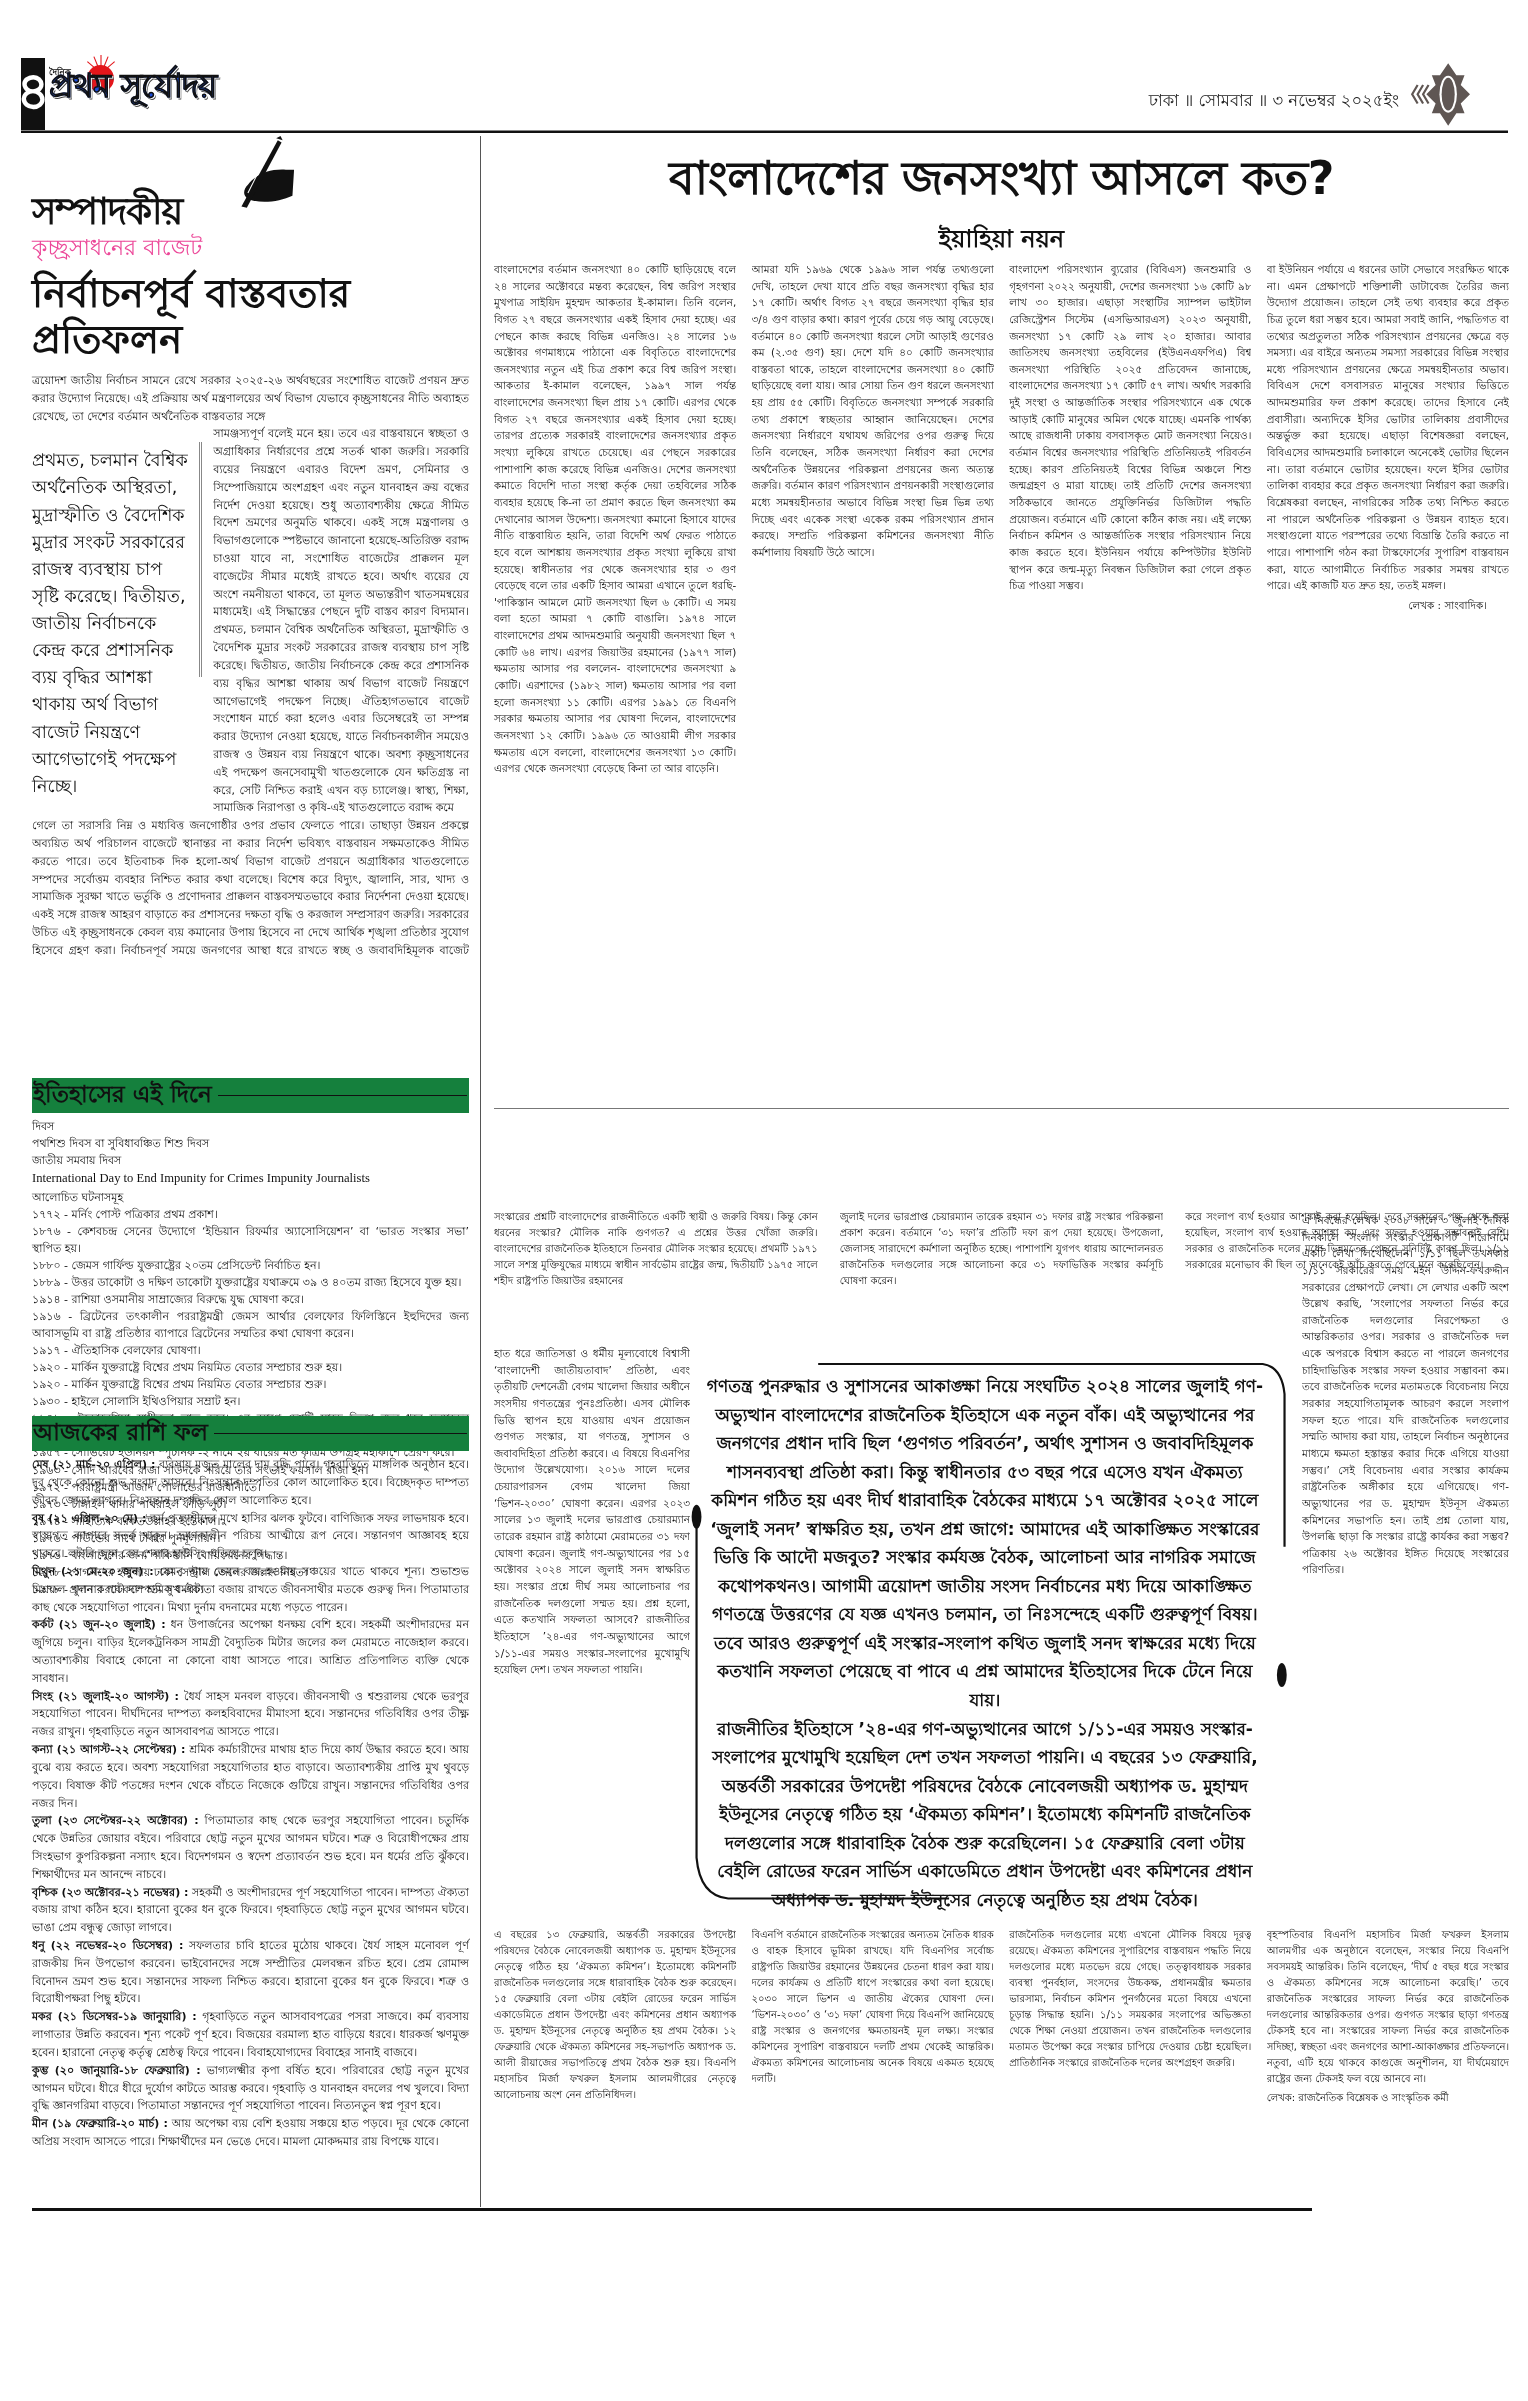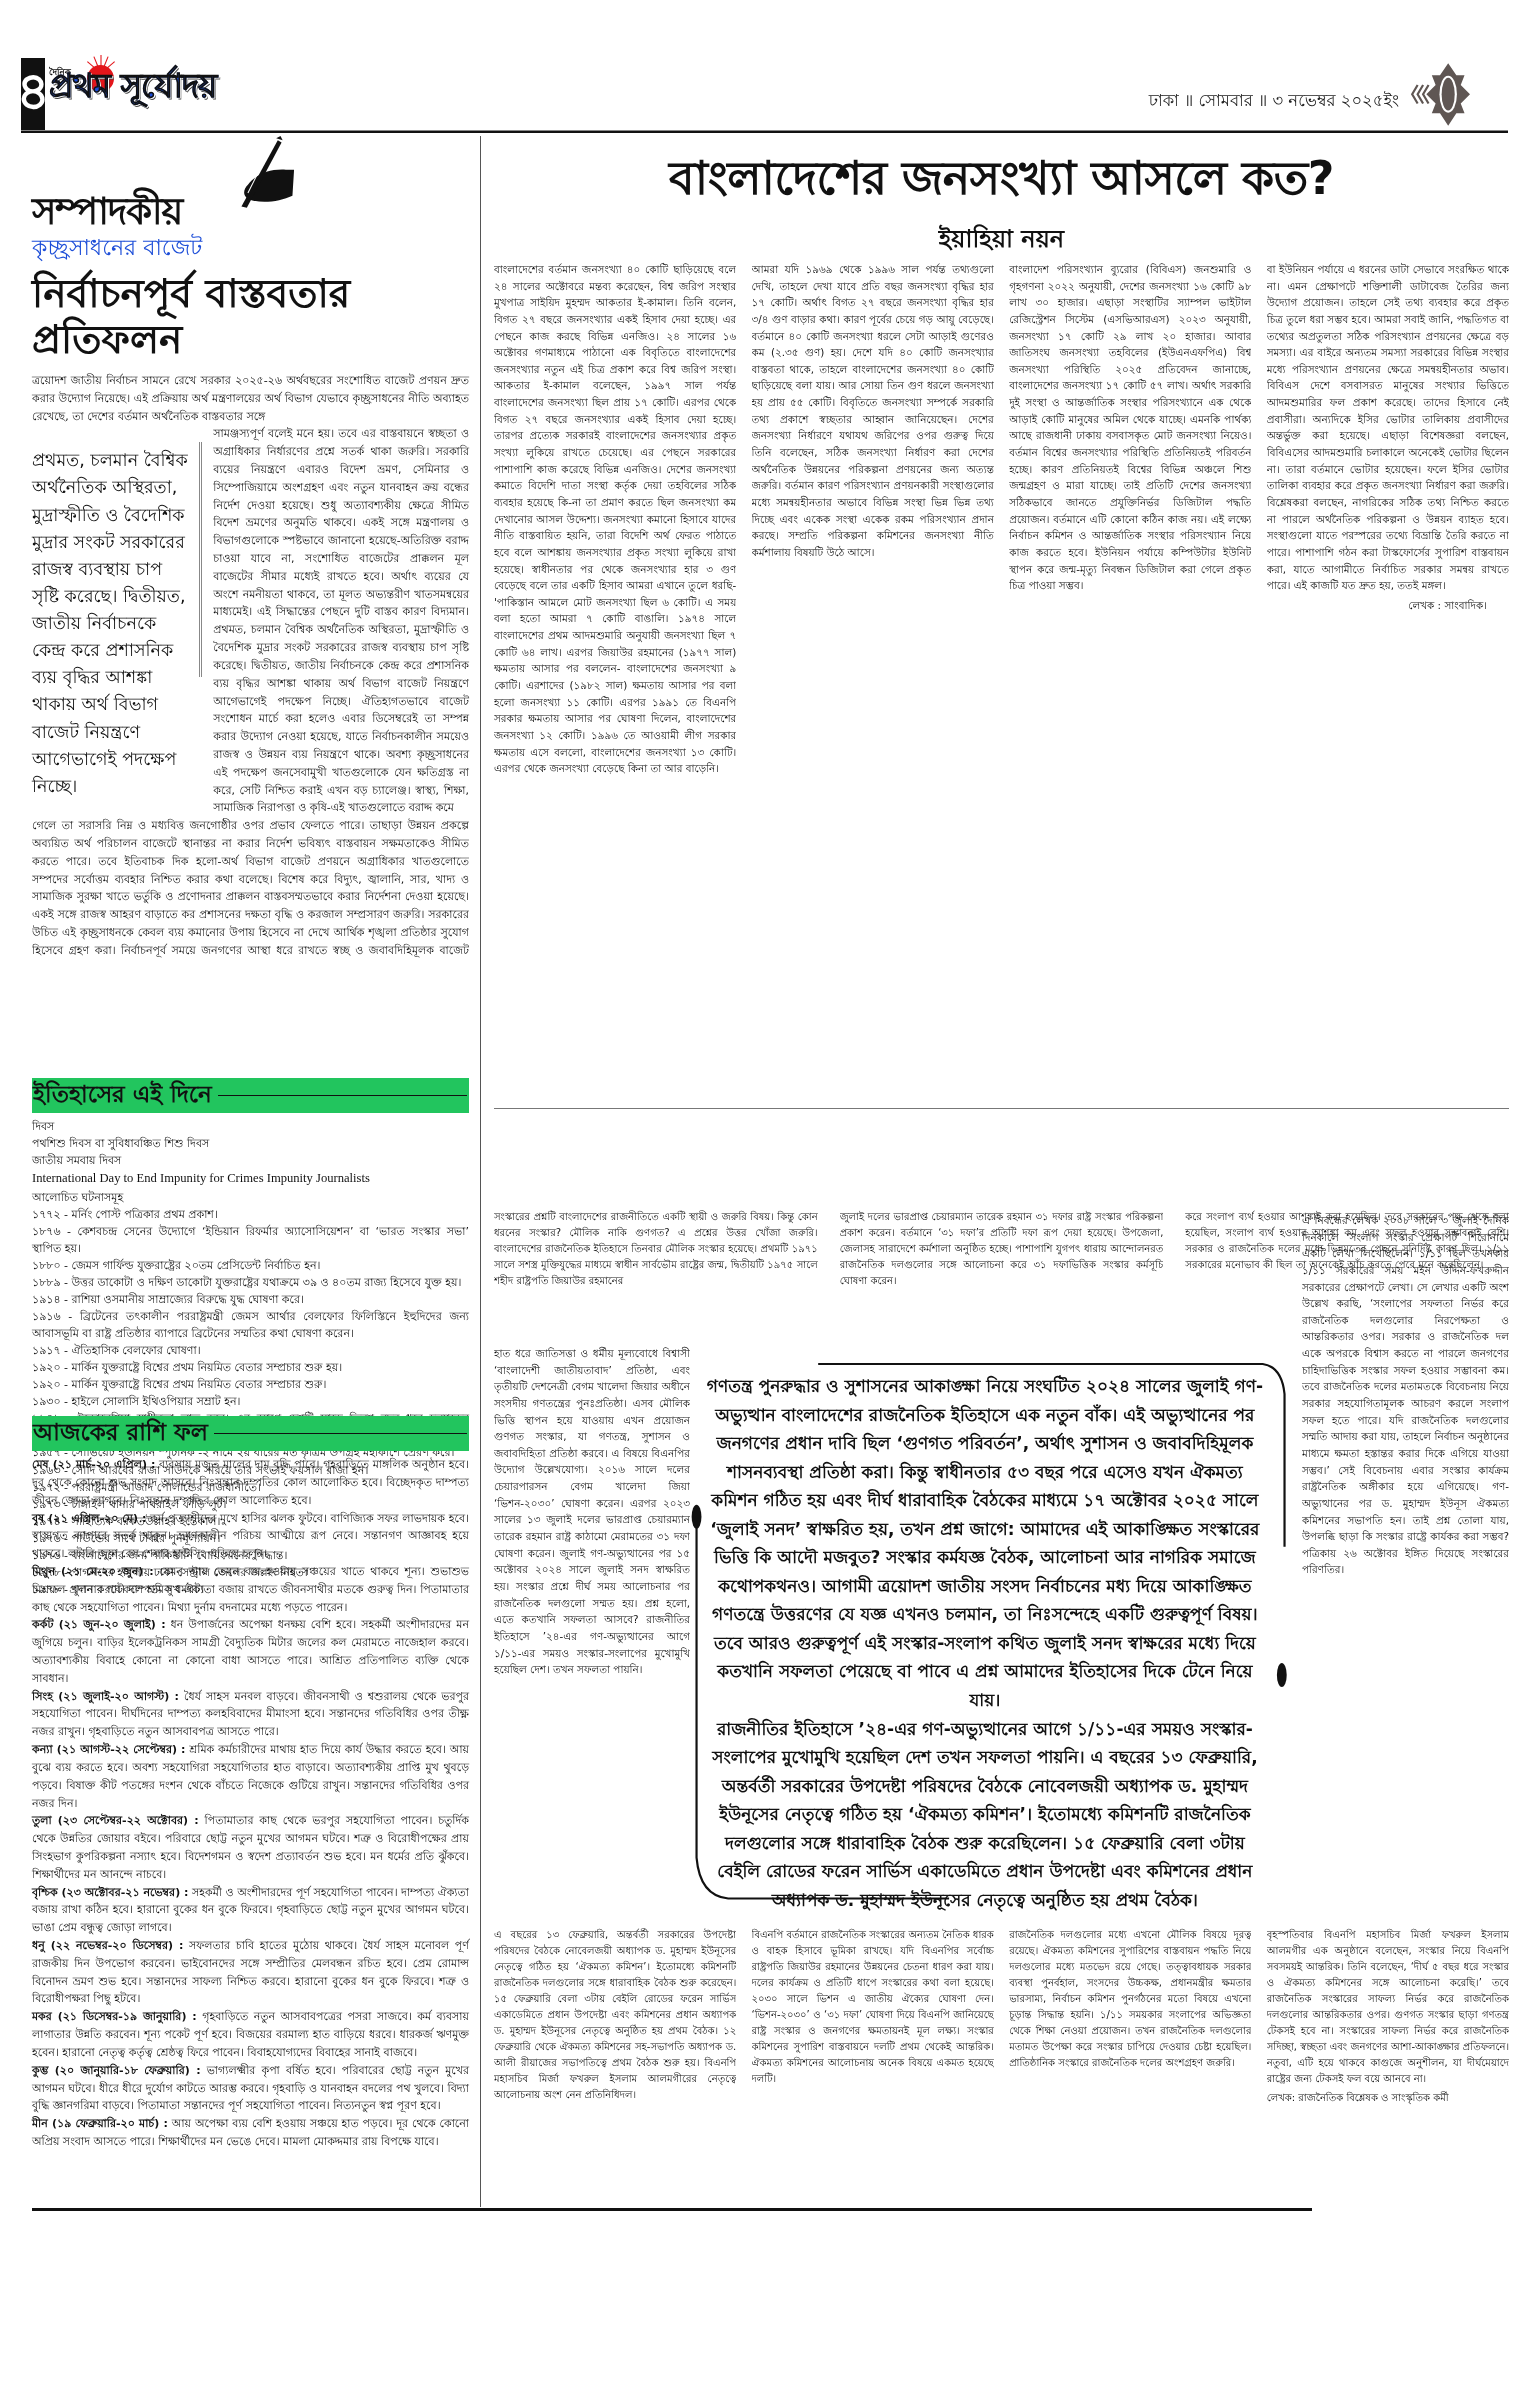--- a/index.html
+++ b/index.html
@@ -22,30 +22,30 @@
   .rule-top { position: absolute; left: 21px; top: 130px; width: 1487px; height: 3.3px; background: #111; border-top: 0.5px solid #888; }
 
   
   .vrule { position: absolute; width: 1.1px; background: #555; }
 
   
   .editorial { position: absolute; left: 32px; top: 136px; width: 437px; }
   .ed-banner { position: relative; height: 90px; }
   .ed-title { position: absolute; left: 0; top: 46px; font-size: 37px; font-weight: bold; font-family: "DejaVu Serif", serif; letter-spacing: -1.1px; }
   .pen-icon { position: absolute; left: 194px; top: 0; width: 71px; height: 76px; }
-  .ed-kicker { font-size: 22px; color: #1d4ed8; margin-top: 4.4px; }
+  .ed-kicker { font-size: 22px; color: #ec4899; margin-top: 4.4px; }
   .ed-headline { font-size: 39px; font-weight: bold; line-height: 1.2; margin-top: 3.3px; }
   .ed-body { font-size: 11px; line-height: 1.62; text-align: justify; margin-top: 7.6px; }
   .ed-split { display: flex; gap: 11px; }
   .pullquote { width: 156px; font-size: 17.5px; line-height: 1.55; padding-top: 22px; flex: none; }
   .pull-rule { width: 3.3px; border-left: 1.1px solid #888; border-right: 1.1px solid #888; flex: none; margin-top: 16.4px; height: 235px; }
   .ed-col { flex: 1; font-size: 11px; line-height: 1.62; text-align: justify; }
 
   
-  .section-head { background: #22c55e; height: 35px; display: flex; align-items: center; padding-left: 1.1px; margin-top: 7.6px; }
+  .section-head { background: #15803d; height: 35px; display: flex; align-items: center; padding-left: 1.1px; margin-top: 7.6px; }
   .section-head span.t { font-size: 23px; font-weight: bold; white-space: nowrap; }
   .section-head span.line { flex: 1; height: 1.1px; background: #111; margin: 0 2.2px 0 6.5px; }
   .history { position: absolute; left: 32px; top: 1070px; width: 437px; }
   .hist-list { font-size: 11px; line-height: 1.55; margin-top: 5.5px; }
   .hist-list .en { font-family: "Liberation Serif", serif; font-size: 12.6px; }
   .hist-list .ev { text-align: justify; }
   .horoscope { position: absolute; left: 32px; top: 1408px; width: 437px; }
   .horo-list { font-size: 11px; line-height: 1.62; text-align: justify; margin-top: 5.5px; }
   .horo-list .sign { font-weight: bold; }
   .rule-bottom { position: absolute; left: 32px; top: 2208px; width: 1280px; height: 2.7px; background: #111; }

